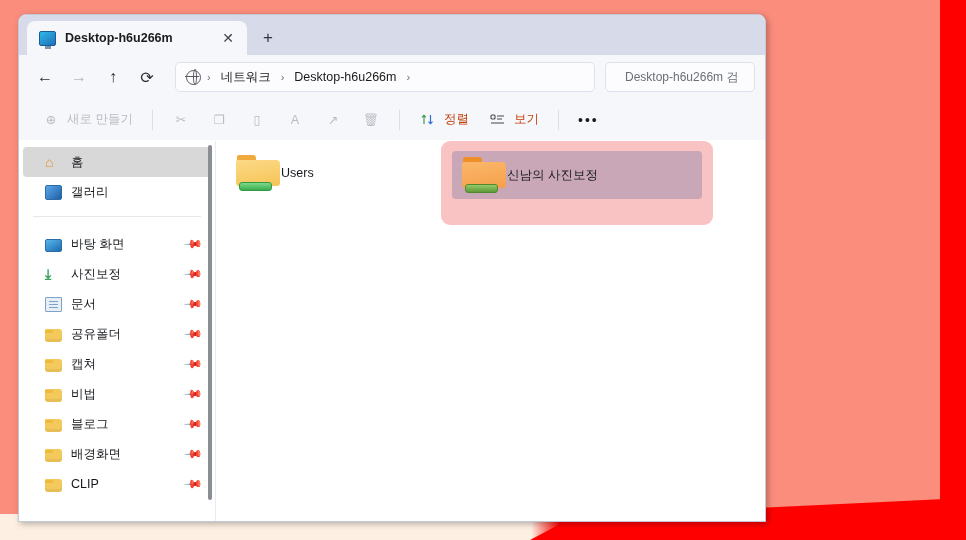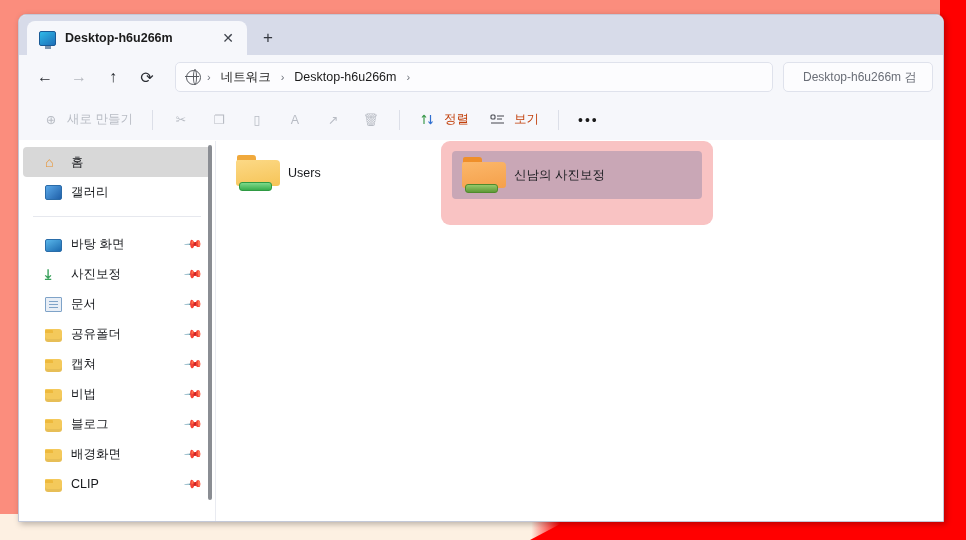--- a/index.html
+++ b/index.html
@@ -25,21 +25,21 @@
   }
   #frame-red-wedge {
     position: absolute; left: 530px; bottom: 0; width: 436px; height: 42px;
     background: #ff0000;
     clip-path: polygon(100% 0, 100% 100%, 0 100%, 10% 45%);
   }
 
   
   #window {
     position: absolute; left: 18px; top: 14px;
-    width: 926px; height: 508px;
+    width: 748px; height: 508px;
     background: #ffffff;
     border: 1px solid #c3c8d8;
     border-radius: 8px 8px 0 0;
     box-shadow: 2px 2px 6px rgba(0,0,0,.28);
     overflow: hidden;
     display: flex; flex-direction: column;
   }
 
   
   #tabstrip {
@@ -178,21 +178,21 @@
     position: absolute; top: 0; width: 4px; height: 355px;
     background: #8a8d93; border-radius: 2px;
   }
 
   
   #content {
     flex: 1; background: #ffffff; position: relative; padding: 12px 10px;
     border-left: 1px solid #e9ebf1; overflow: hidden;
   }
   .file-item {
-    position: absolute; display: flex; align-items: center; gap: 8px;
+    position: absolute; display: flex; align-items: center; gap: 1px;
     padding: 6px 10px; border-radius: 4px;
   }
   .file-item.selected { background: #c9a7b6; }
   .big-folder { width: 44px; height: 36px; position: relative; flex: 0 0 44px; }
   .bf-tab {
     position: absolute; left: 1px; top: 0; width: 19px; height: 7px;
     background: #f0a93c; border-radius: 2px 3px 0 0;
   }
   .bf-body {
     position: absolute; left: 0; top: 5px; width: 44px; height: 26px;

